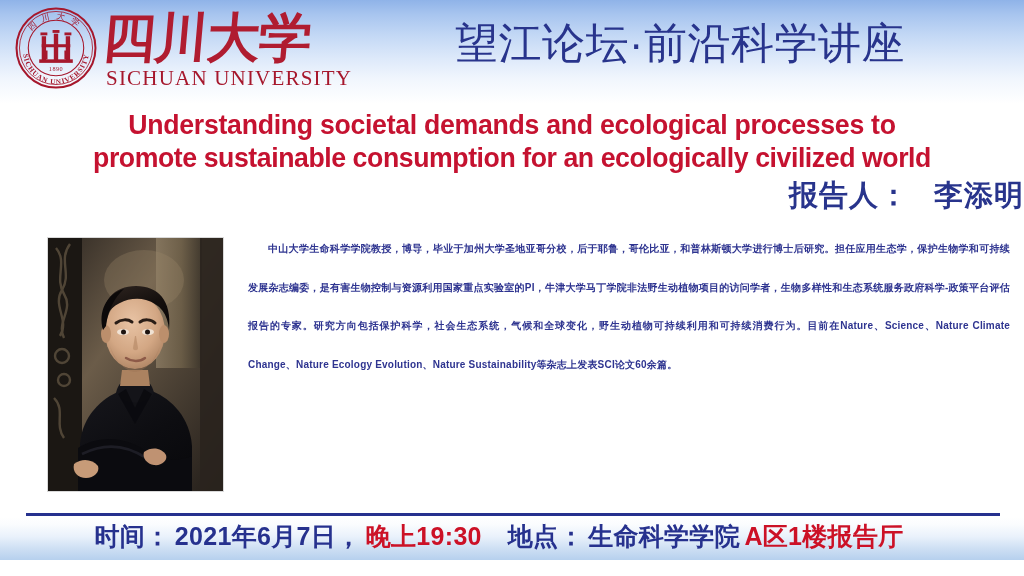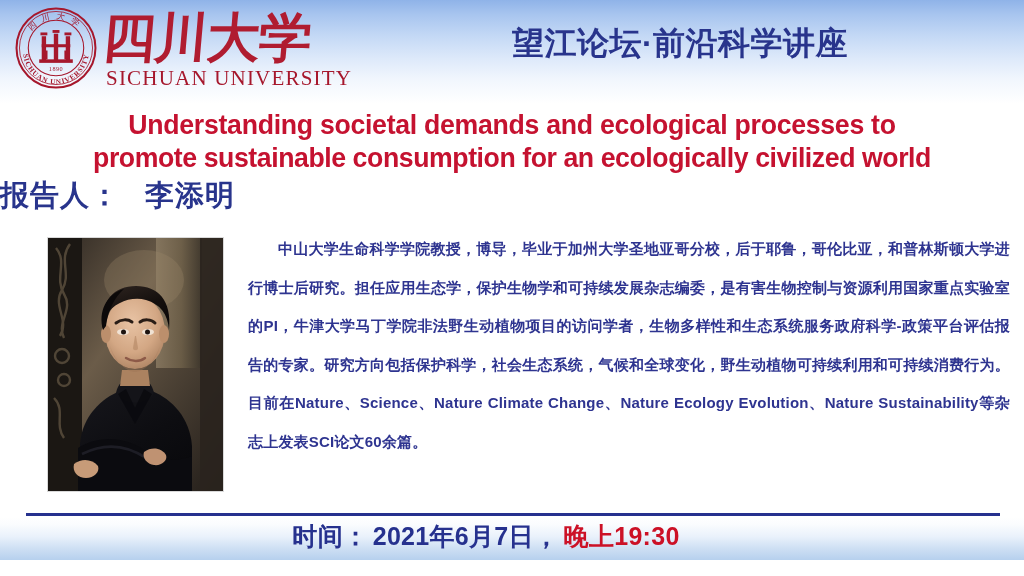--- a/index.html
+++ b/index.html
@@ -77,22 +77,22 @@
     left: 352px;
     top: 14px;
     width: 656px;
     height: 58px;
     display: flex;
     align-items: center;
     justify-content: center;
     white-space: nowrap;
   }
   .header-title span {
-    font-size: 32px;
-    font-weight: bold;
+    font-size: 43px;
+    font-weight: normal;
     letter-spacing: 0.5px;
     line-height: 1;
   }
   .ht-blue { color: #28348c; }
   .ht-red  { color: #cc1126; }
 
   
   .en-title {
     position: absolute;
     left: 0;
@@ -108,21 +108,21 @@
     transform-origin: center top;
   }
   .en-title .l2 { letter-spacing: -0.45px; }
 
   
   .speaker {
     position: absolute;
     left: 0;
     top: 178px;
     width: 1024px;
-    text-align: left;
+    text-align: right;
     font-size: 29px;
     font-weight: bold;
     color: #28348c;
     line-height: 34px;
     letter-spacing: 1px;
   }
   .speaker .sp-name { margin-left: 16px; }
 
   
   .portrait {
@@ -137,21 +137,21 @@
   }
   .portrait svg { display: block; width: 100%; height: 100%; }
 
   
   .bio {
     position: absolute;
     left: 248px;
     top: 230px;
     width: 762px;
     color: #2e3490;
-    font-size: 15px;
+    font-size: 10px;
     font-weight: bold;
     line-height: 38.5px;
     text-align: justify;
     text-justify: inter-ideograph;
     letter-spacing: 0.2px;
   }
   .bio p { margin: 0; text-indent: 2em; }
 
   
   .footer-rule {
@@ -364,20 +364,25 @@
     <div class="footer-inner">
 
       <div>
         <span class="f-blue">时间：</span>
         <span class="f-blue">2021年6月7日，</span>
         <span class="f-red">晚上19:30</span>
       </div>
 
       <span class="f-gap-1"></span>
 
+      <div>
+        <span class="f-blue">地点：</span>
+        <span class="f-blue">生命科学学院</span>
+        <span class="f-red">A区1楼报告厅</span>
+      </div>
 
       <span class="f-gap-2"></span>
 
 
     </div>
   </div>
 
 </div>
 
 </body></html>

